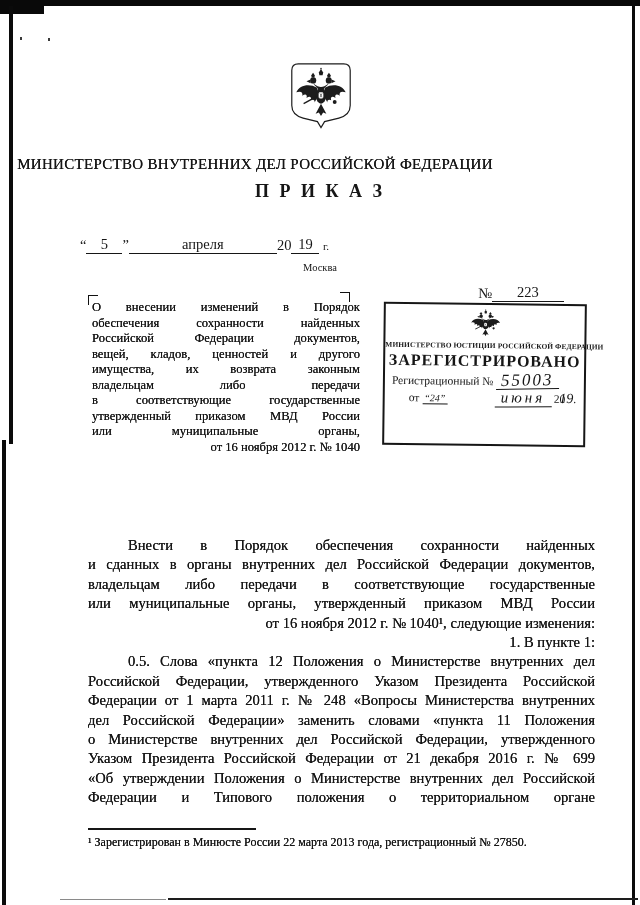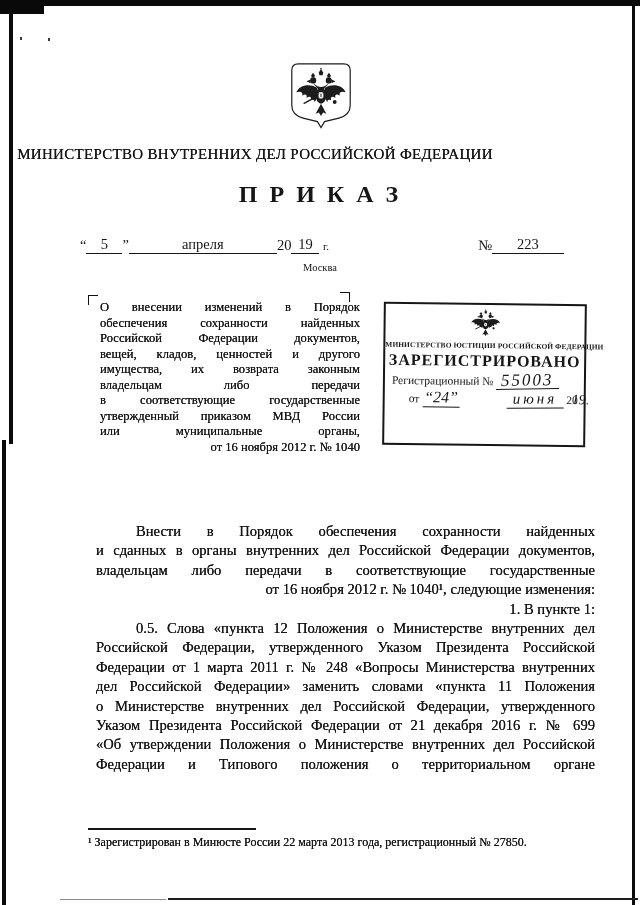--- a/index.html
+++ b/index.html
@@ -12,56 +12,56 @@
   .bar-top{position:absolute;left:0;top:0;width:640px;height:6px;background:#090909;}
   .bar-top-blob{position:absolute;left:0;top:5px;width:44px;height:9px;background:#090909;}
   .edge-left-upper{position:absolute;left:9px;top:6px;width:4px;height:438px;background:#0b0b0b;}
   .edge-left-lower{position:absolute;left:2px;top:440px;width:4px;height:465px;background:#0b0b0b;}
   .edge-right{position:absolute;left:632px;top:0;width:3px;height:905px;background:#0b0b0b;}
   .edge-bottom{position:absolute;left:168px;top:898px;width:470px;height:2px;background:#1d1d1d;}
   .edge-bottom-gray{position:absolute;left:60px;top:899px;width:106px;height:1px;background:#8a8a8a;}
   .noise-dot{position:absolute;width:2px;height:3px;background:#3a3a3a;}
   
   .arms{position:absolute;left:290px;top:62px;width:62px;height:68px;}
-  .ministry-line{position:absolute;left:0;top:146px;width:510px;text-align:center;
+  .ministry-line{position:absolute;left:0;top:156px;width:510px;text-align:center;
     font-size:15px;letter-spacing:0.3px;white-space:nowrap;text-shadow:0 0 0.3px currentColor;}
   .doc-type{position:absolute;left:0;top:181px;width:640px;text-align:center;
-    font-size:24px;font-weight:bold;letter-spacing:3px;}
+    font-size:18px;font-weight:bold;letter-spacing:3px;}
   .date-row{position:absolute;left:80px;top:236px;font-size:14.5px;white-space:nowrap;}
   .num-row{position:absolute;left:478px;top:236px;font-size:14.5px;white-space:nowrap;}
   .u{display:inline-block;border-bottom:1.2px solid #161616;text-align:center;vertical-align:bottom;}
-  .w36{width:36px;} .w150{width:148px;} .w28{width:28px;} .w72{width:72px;}
+  .w36{width:36px;} .w150{width:148px;} .w28{width:28px;} .w72{width:72px;margin-top:48px;}
   .city{position:absolute;left:0;top:262px;width:640px;text-align:center;font-size:10.5px;font-family:Liberation Serif, serif;}
   
   .cmark-l{position:absolute;left:88px;top:295px;width:9px;height:9px;
     border-left:1.5px solid #111;border-top:1.5px solid #111;}
   .cmark-r{position:absolute;left:340px;top:292px;width:9px;height:9px;
     border-right:1.5px solid #111;border-top:1.5px solid #111;}
   .subject{position:absolute;left:92px;top:300px;width:268px;
     font-size:12.6px;line-height:15.5px;text-shadow:0 0 0.3px currentColor;}
   
   .stamp{position:absolute;left:383px;top:303px;width:199px;height:139px;
     border:2px solid #161616;transform:rotate(0.7deg);background:#fff;}
   .stamp-eagle{display:block;margin:4px auto 0;width:34px;height:29px;}
   .stamp-min{font-size:7.4px;font-weight:bold;text-align:center;margin-top:3px;
     letter-spacing:0.1px;white-space:nowrap;}
   .stamp-reg{font-size:16px;font-weight:bold;text-align:center;letter-spacing:1px;margin-top:2px;}
   .stamp-num{font-size:11.5px;margin-top:1px;padding-left:7px;white-space:nowrap;}
   .stamp-date{font-size:11.5px;margin-top:0;padding-left:24px;white-space:nowrap;}
   .hw{font-style:italic;font-size:17px;letter-spacing:2px;display:inline-block;
     border-bottom:1.2px solid #161616;padding:0 5px;transform:rotate(-1.5deg);line-height:1;}
-  .hw-day{font-style:italic;font-size:16px;display:inline-block;
+  .hw-day{font-style:italic;font-size:10px;display:inline-block;
     border-bottom:1.2px solid #161616;padding:0 2px;line-height:1.1;}
   .hw-month{font-style:italic;font-size:15px;letter-spacing:3px;display:inline-block;
     border-bottom:1.2px solid #161616;padding:0 6px;line-height:1.1;transform:rotate(-1deg);margin-left:47px;}
   .hw-year{font-style:italic;font-size:14px;display:inline-block;margin-left:-6px;}
   
-  .main{position:absolute;left:88px;top:522px;width:507px;
+  .main{position:absolute;left:88px;top:536px;width:507px;
     font-size:14.6px;line-height:19.4px;text-shadow:0 0 0.3px currentColor;}
-  .jline{text-align:justify;text-align-last:justify;margin-left:8px;}
+  .jline{text-align:justify;text-align-last:justify;}
   .lline{text-align:right;}
   .indent{text-indent:40px;}
   
   .footsep{position:absolute;left:88px;top:828px;width:168px;height:2px;background:#161616;}
   .footnote{position:absolute;left:88px;top:835px;width:505px;font-size:12px;
     text-shadow:0 0 0.2px currentColor;}
 </style>
 </head>
 <body>
 
@@ -148,20 +148,21 @@
       <span>от</span>
       <span class="hw-day">“24”</span><span class="hw-month">июня</span>
       <span>20</span><span class="hw-year">19</span><span>.</span>
     </div>
   </div>
 
   <div class="main">
     <div class="jline indent">Внести в Порядок обеспечения сохранности найденных</div>
     <div class="jline">и сданных в органы внутренних дел Российской Федерации документов,</div>
     <div class="jline">владельцам либо передачи в соответствующие государственные</div>
+    <div class="jline">или муниципальные органы, утвержденный приказом МВД России</div>
     <div class="lline">от 16 ноября 2012 г. № 1040¹, следующие изменения:</div>
     <div class="lline indent">1. В пункте 1:</div>
     <div class="jline indent">0.5. Слова «пункта 12 Положения о Министерстве внутренних дел</div>
     <div class="jline">Российской Федерации, утвержденного Указом Президента Российской</div>
     <div class="jline">Федерации от 1 марта 2011 г. № 248 «Вопросы Министерства внутренних</div>
     <div class="jline">дел Российской Федерации» заменить словами «пункта 11 Положения</div>
     <div class="jline">о Министерстве внутренних дел Российской Федерации, утвержденного</div>
     <div class="jline">Указом Президента Российской Федерации от 21 декабря 2016 г. № 699</div>
     <div class="jline">«Об утверждении Положения о Министерстве внутренних дел Российской</div>
     <div class="jline">Федерации и Типового положения о территориальном органе</div>

